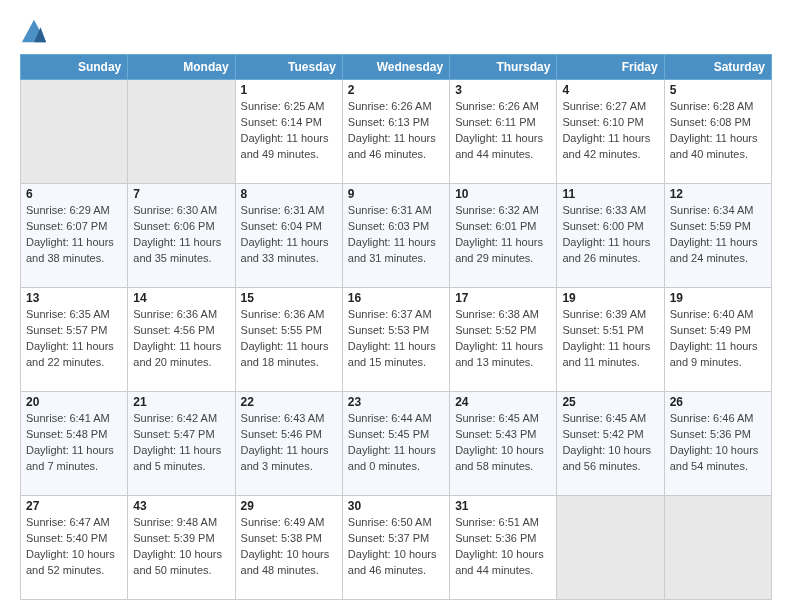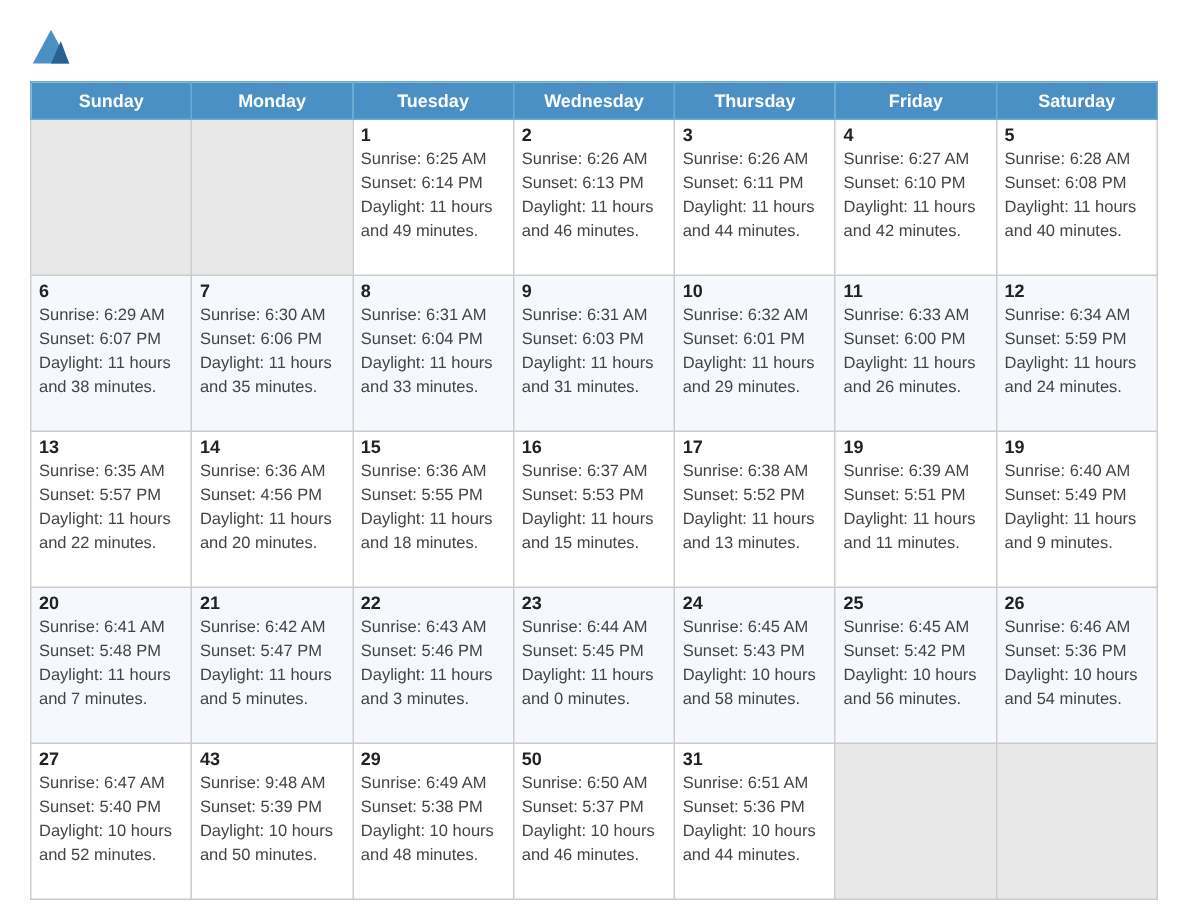--- a/index.html
+++ b/index.html
@@ -65,21 +65,21 @@
       border: 1px solid #ccc;
       border-collapse: collapse;
       width: 100%;
       table-layout: fixed;
     }
     .calendar th {
       background: #4a90c4;
       color: #fff;
       font-size: 12px;
       font-weight: bold;
-      text-align: center;
+      text-align: right;
       padding: 5px 6px;
       border: 1px solid #6aaad4;
     }
     .calendar td {
       vertical-align: top;
       padding: 3px 5px;
       border: 1px solid #ccc;
       font-size: 9.5px;
       color: #333;
       background: #fff;
@@ -346,21 +346,21 @@
 and 50 minutes.</div>
           </td>
           <td>
             <span class="day-number">29</span>
             <div class="day-info">Sunrise: 6:49 AM
 Sunset: 5:38 PM
 Daylight: 10 hours
 and 48 minutes.</div>
           </td>
           <td>
-            <span class="day-number">50</span>
+            <span class="day-number">30</span>
             <div class="day-info">Sunrise: 6:50 AM
 Sunset: 5:37 PM
 Daylight: 10 hours
 and 46 minutes.</div>
           </td>
           <td>
             <span class="day-number">31</span>
             <div class="day-info">Sunrise: 6:51 AM
 Sunset: 5:36 PM
 Daylight: 10 hours

